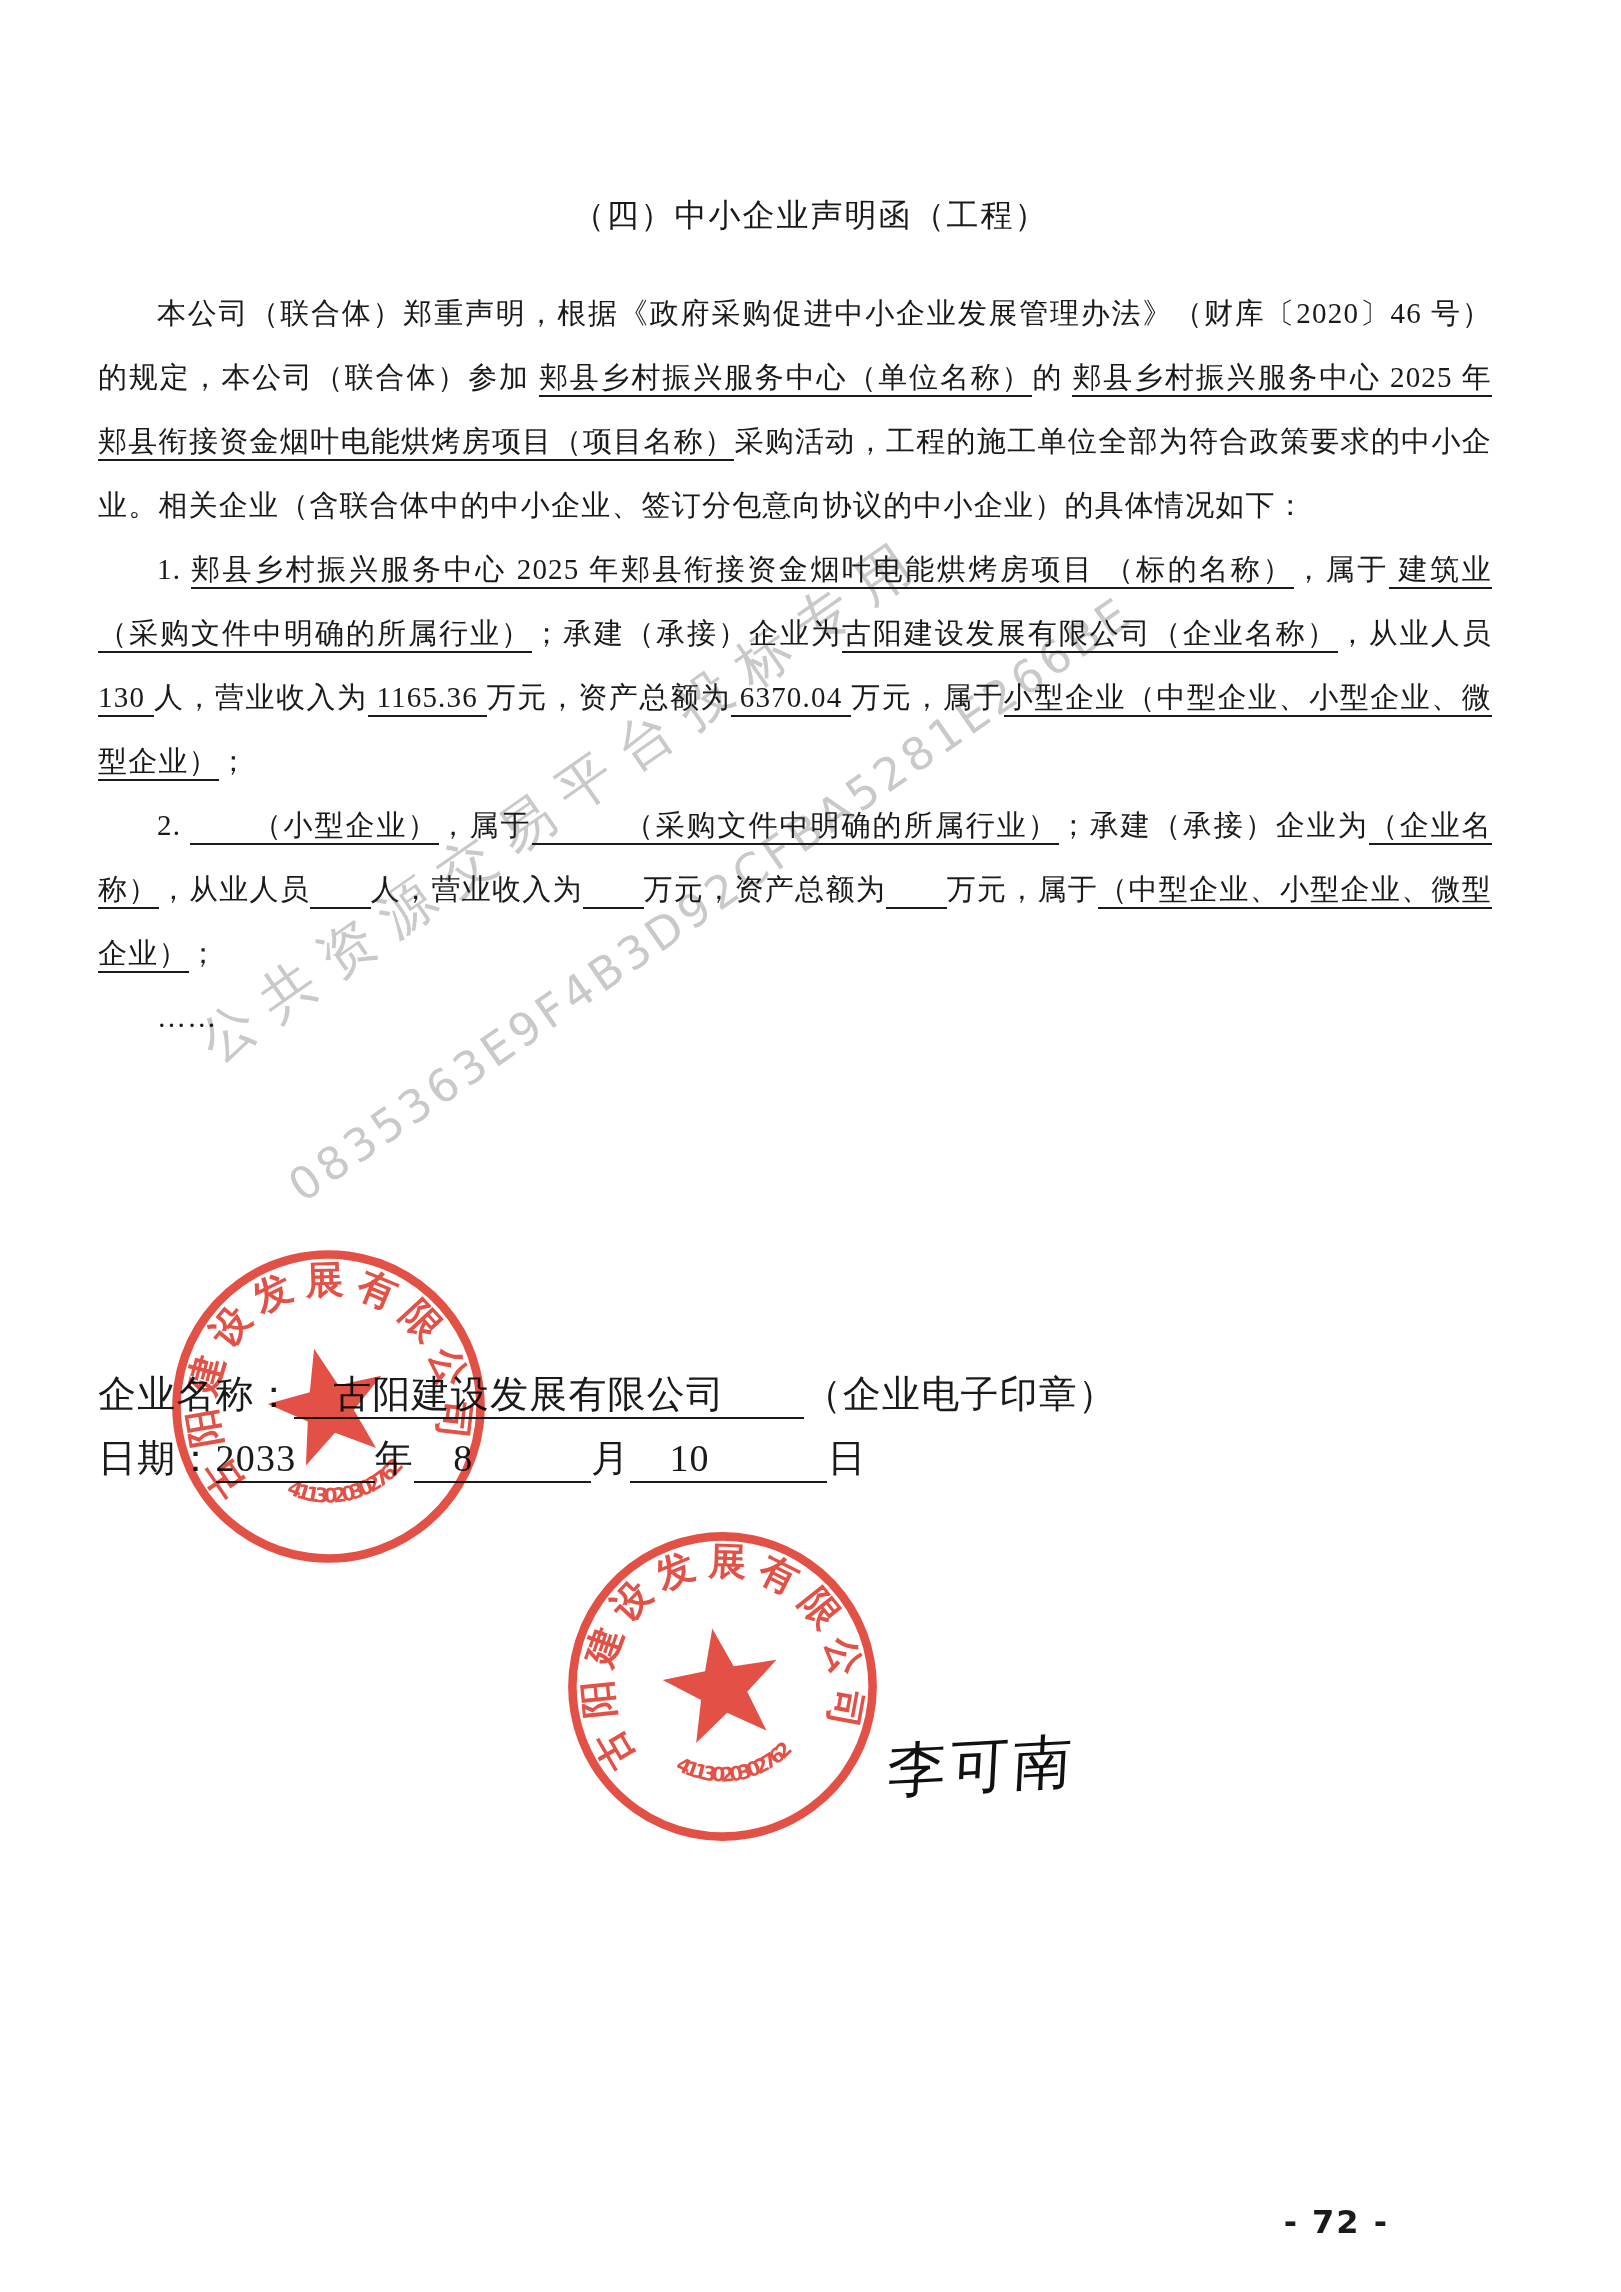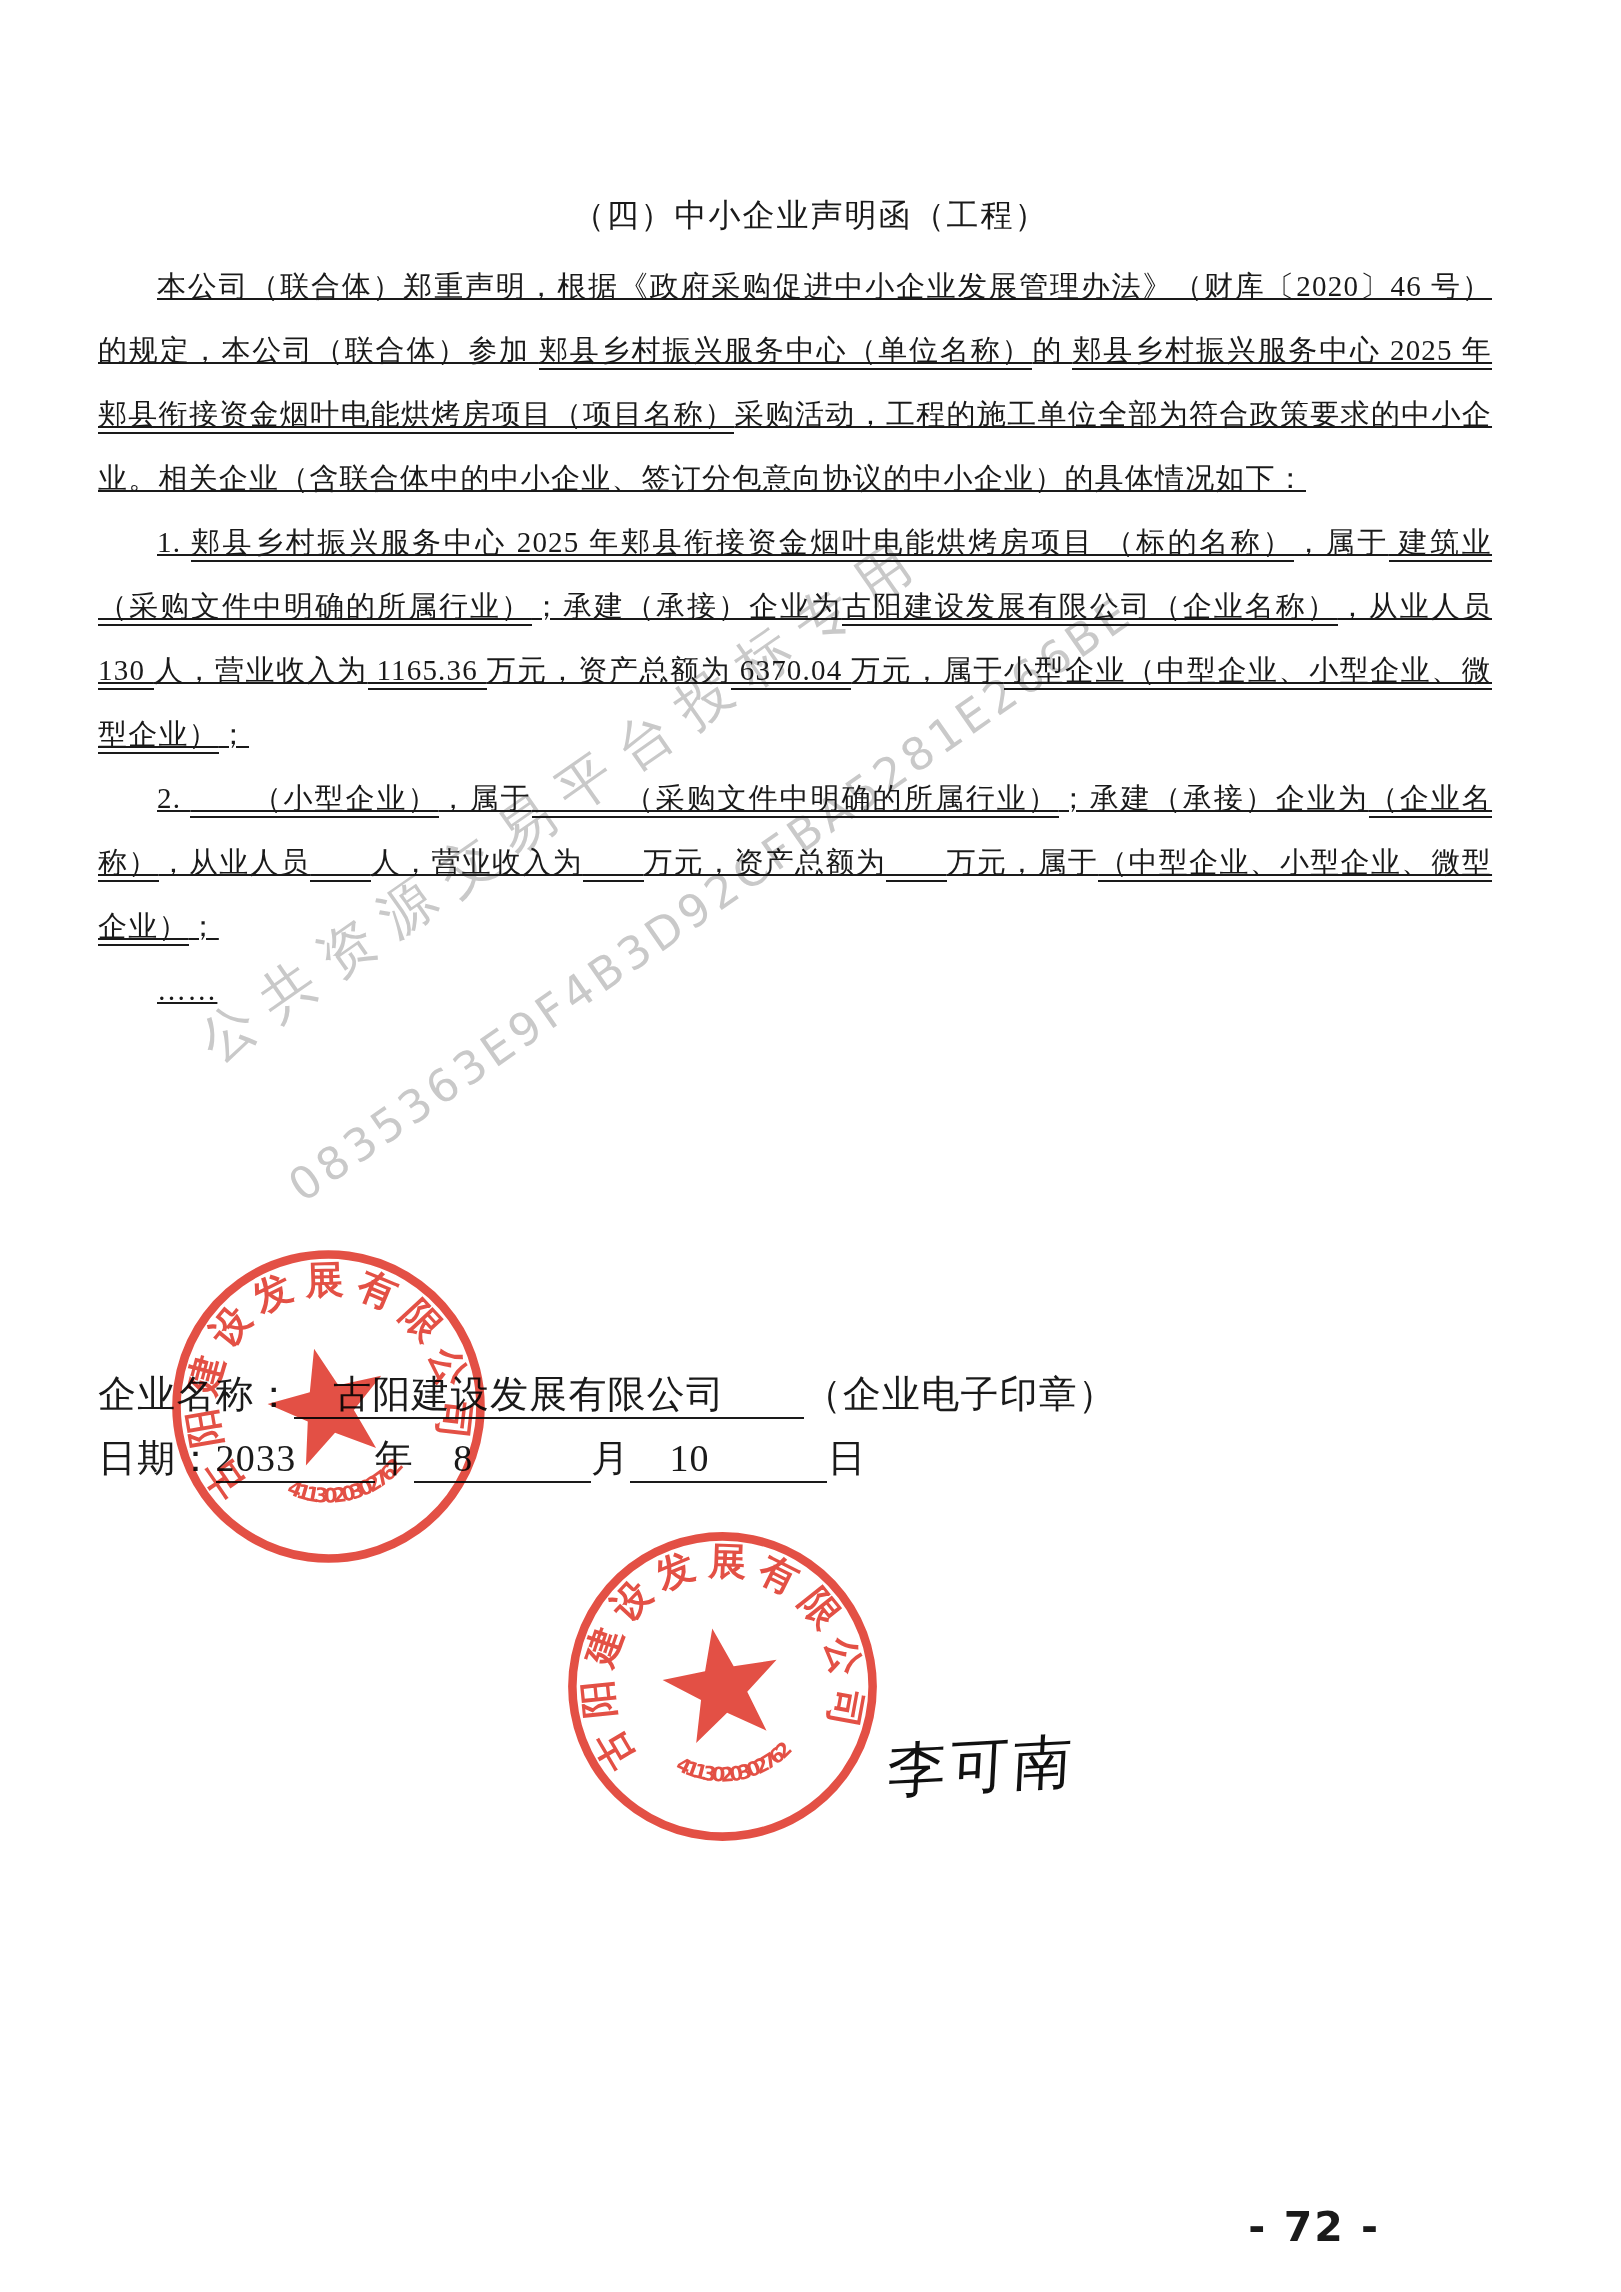--- a/index.html
+++ b/index.html
@@ -27,23 +27,23 @@
   
   .title{
     position:absolute;top:194px;left:0;width:100%;
     text-align:center;margin:0;
     font-family:"DejaVu Sans","Liberation Sans",sans-serif;
     font-weight:normal;font-size:32px;letter-spacing:2px;
     z-index:1;
   }
   
   .content{
-    position:absolute;top:254px;left:98px;width:1394px;
+    position:absolute;top:281px;left:98px;width:1394px;
     font-size:29px;line-height:64px;letter-spacing:1.2px;
-    text-align:justify;z-index:1;text-decoration:underline;
+    text-align:justify;z-index:1;
   }
   .content p{margin:0;}
   .indent{text-indent:59px;}
   .u{border-bottom:2px solid #1a1a1a;padding-bottom:2px;}
   
   .sign-block{
     position:absolute;top:1362px;left:98px;width:1394px;
     font-size:38px;line-height:64px;letter-spacing:1.2px;z-index:1;
   }
   .sign-block p{margin:0;}
@@ -58,23 +58,23 @@
   .stamp2{left:561px;top:1525px;width:323px;height:323px;transform:rotate(-10deg);}
   
   .signature{
     position:absolute;left:887px;top:1727px;z-index:2;
     font-size:59px;color:#111;
     transform:rotate(-3deg) skewX(-6deg);
     letter-spacing:3.9px;
   }
   
   .pagenum{
-    position:absolute;top:2203px;right:241px;z-index:1;
+    position:absolute;top:2203px;right:232px;z-index:1;
     font-family:"DejaVu Sans","Liberation Sans",sans-serif;
-    font-weight:bold;font-size:41px;letter-spacing:2px;
+    font-weight:bold;font-size:32px;letter-spacing:2px;
   }
 </style>
 </head>
 <body>
 
 <div class="page">
 
   <div class="watermark">
     <div class="wm-cjk">公共资源交易平台投标专用</div>
     <div class="wm-code">0835363E9F4B3D92CFBA5281E266BE</div>

